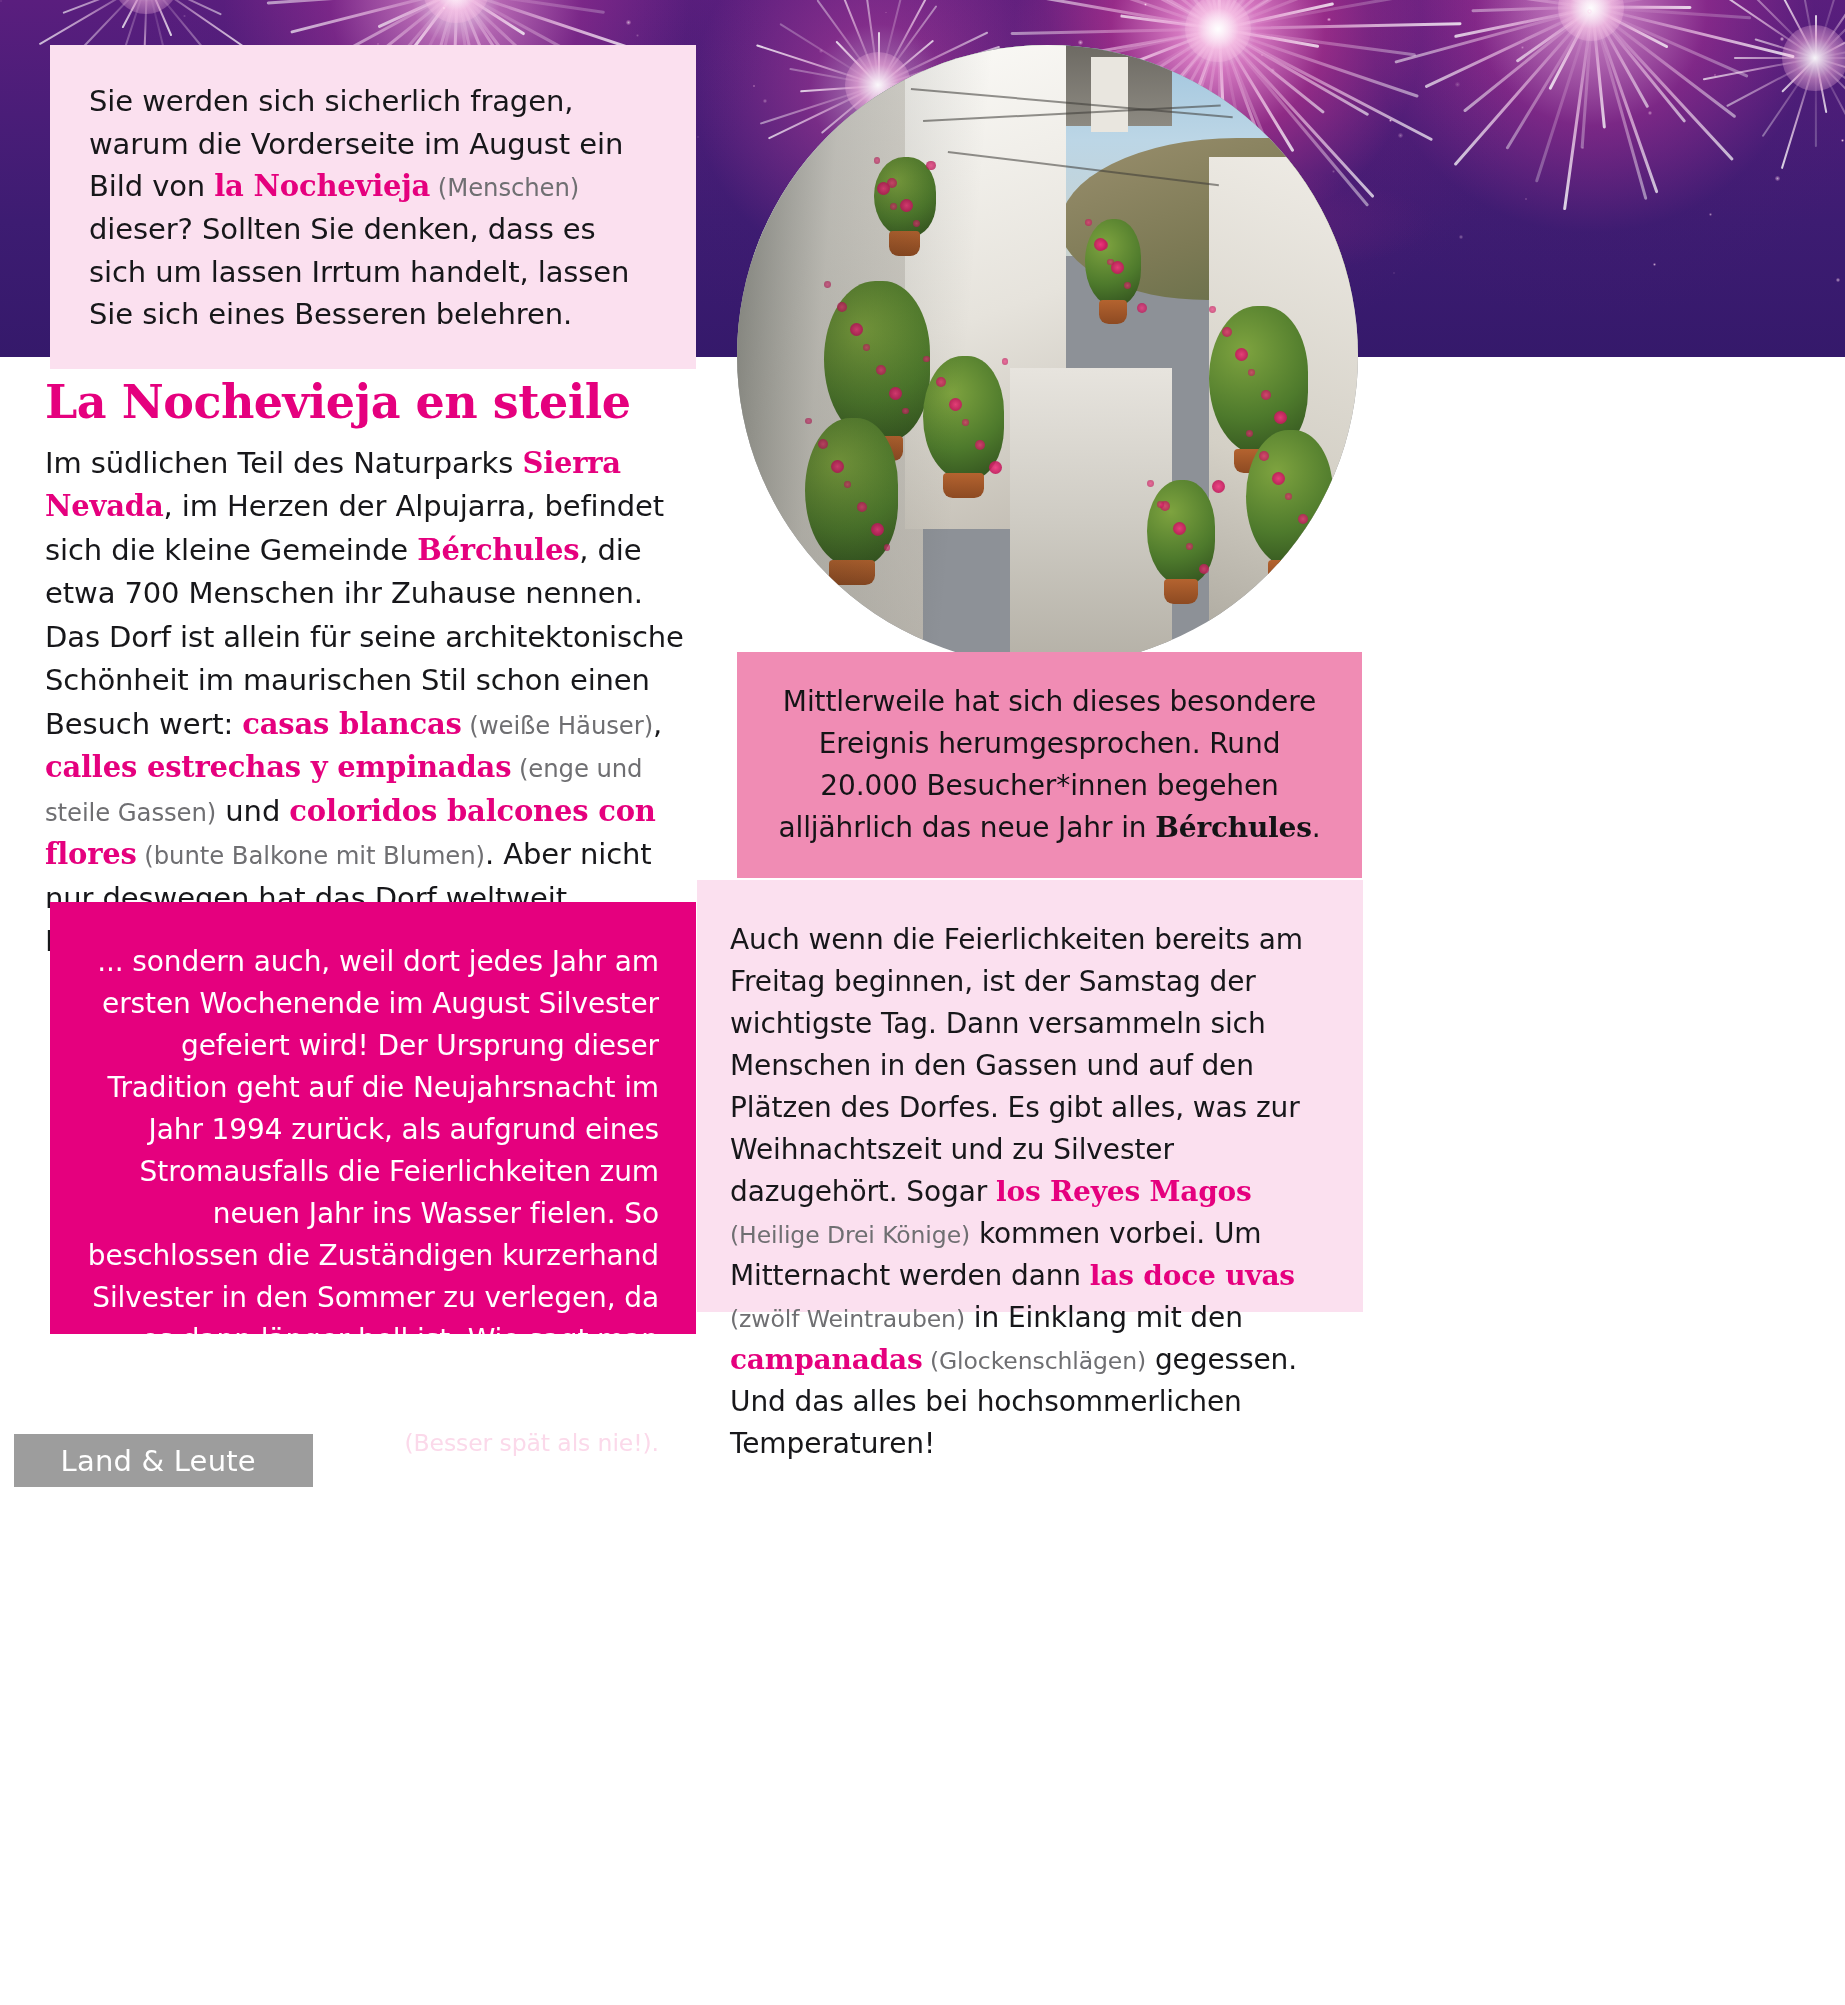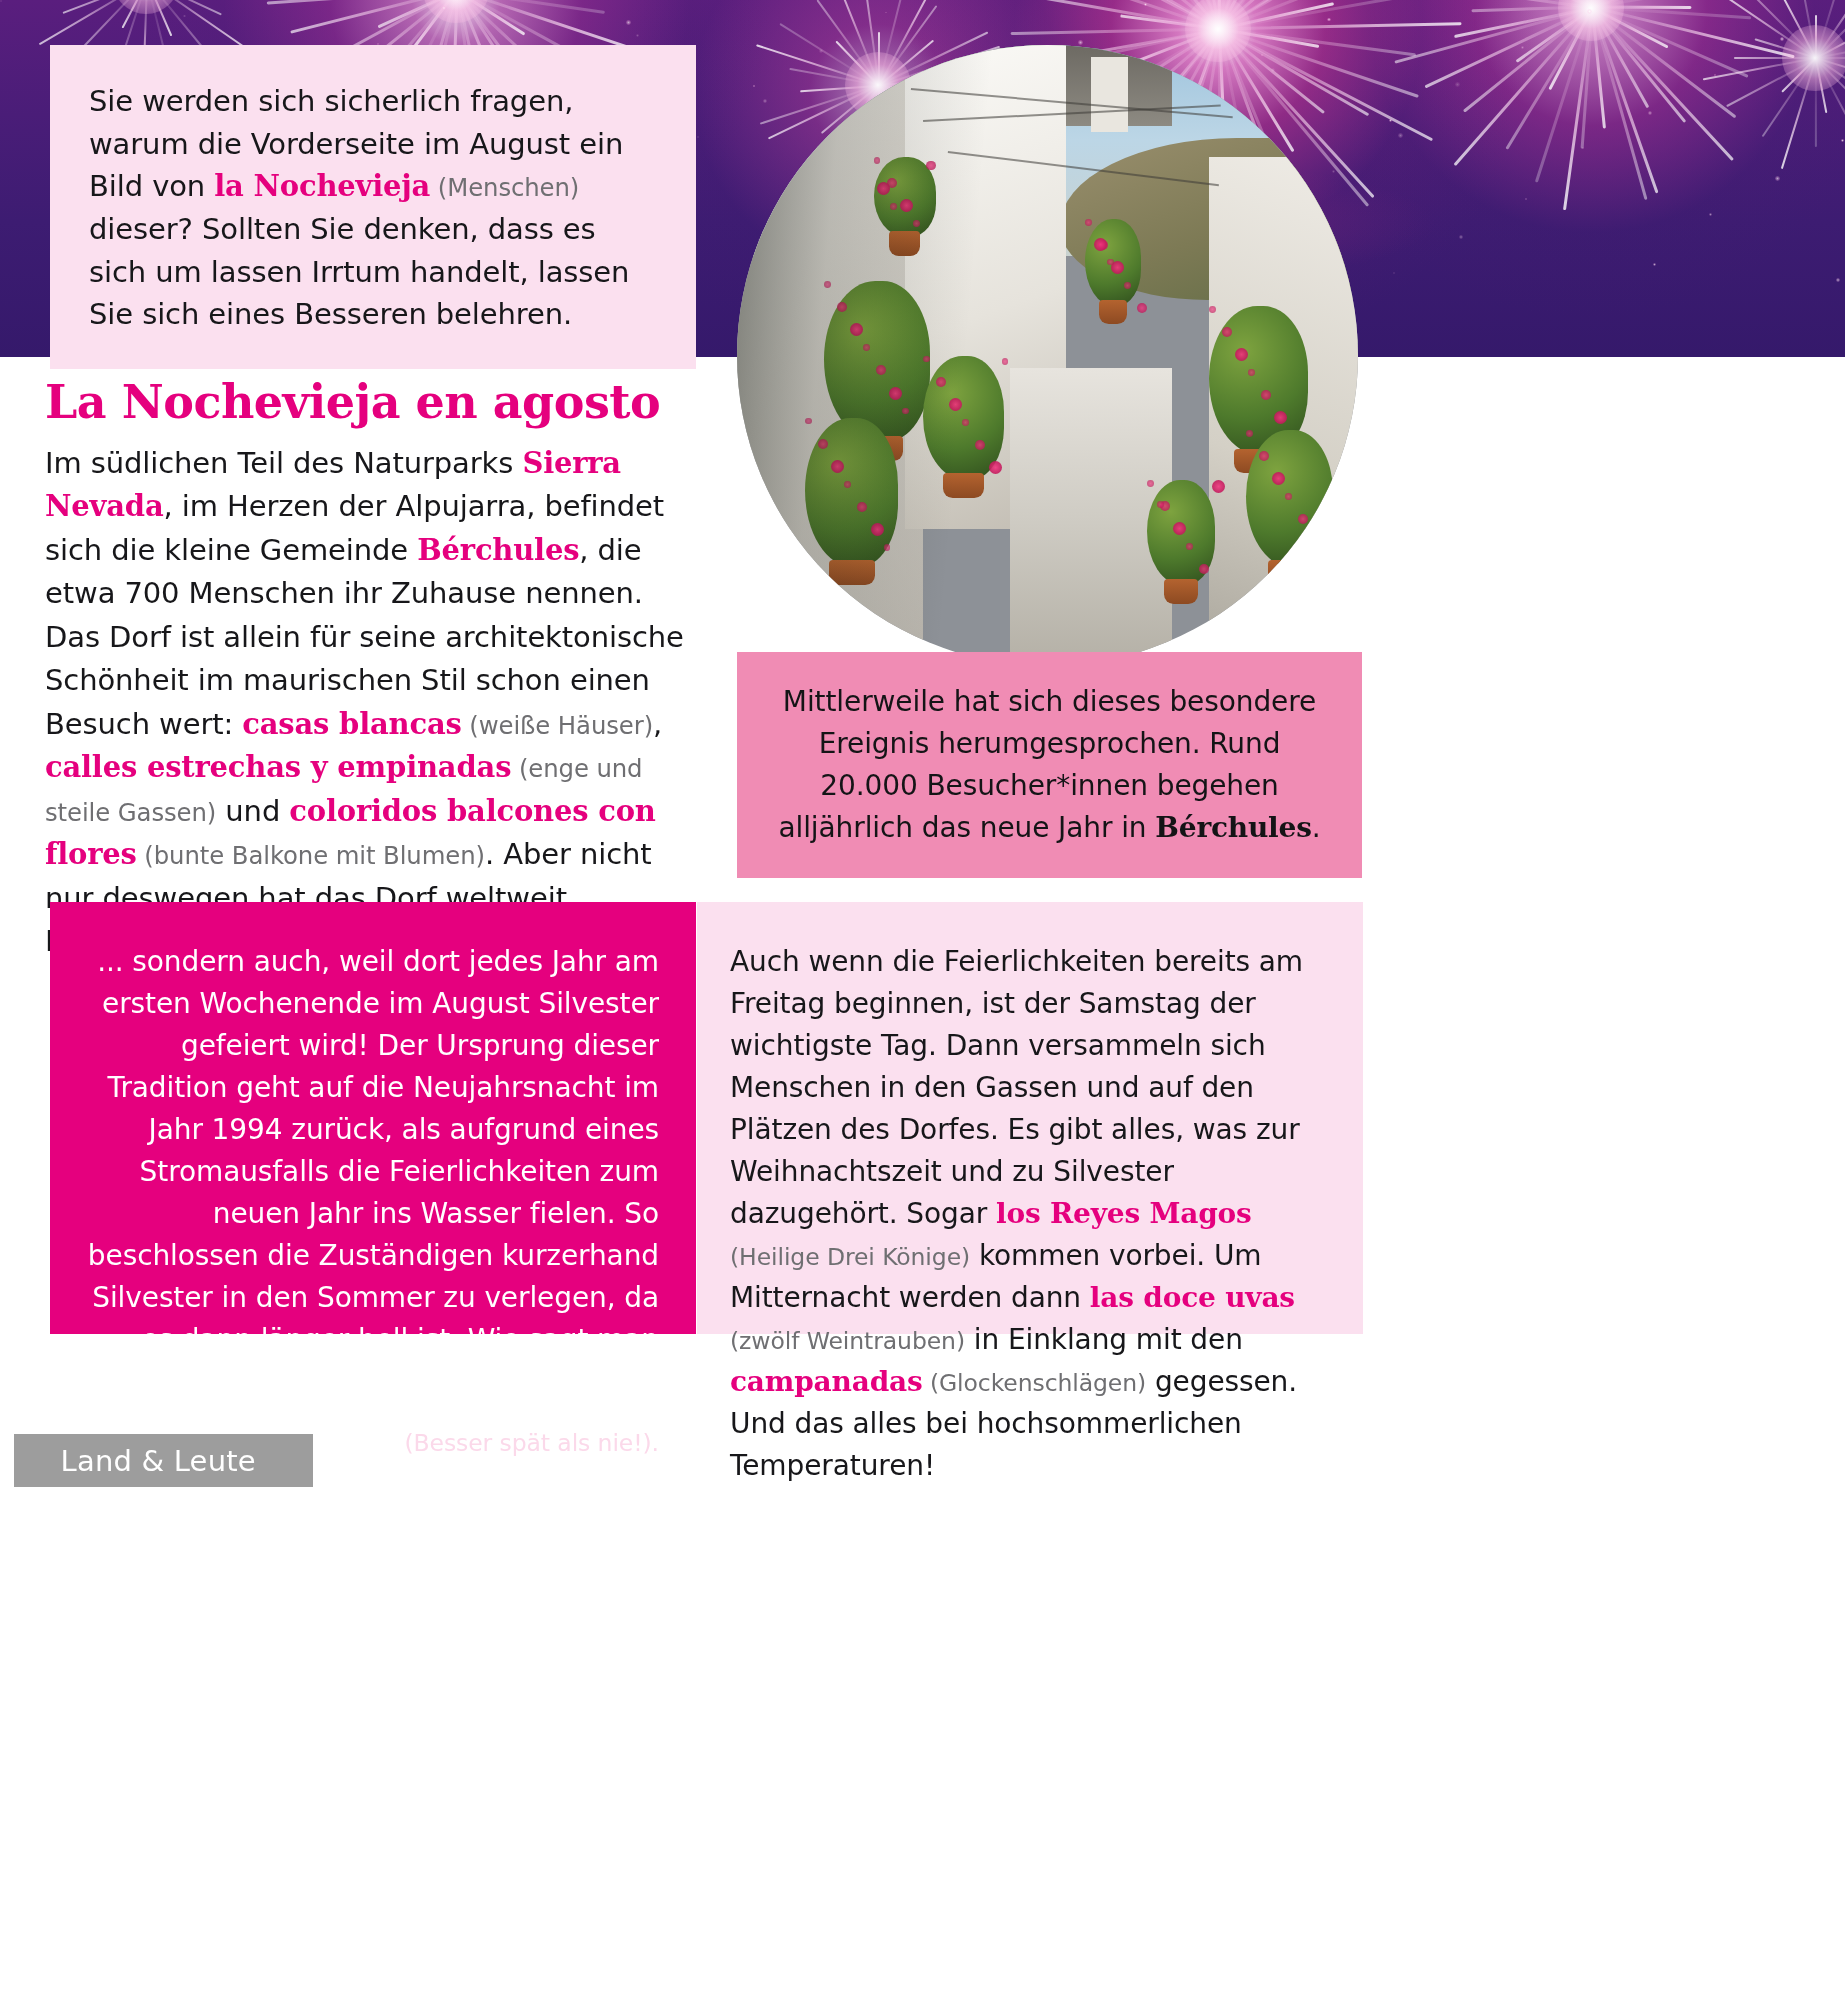--- a/index.html
+++ b/index.html
@@ -159,21 +159,21 @@
   .quote-big{
     font-family:"DejaVu Serif", serif;
     font-weight:700;
     color:#ffffff;
     font-size:1.24em;
     letter-spacing:-0.3px;
   }
 
   
   .box-lightpink{
-    position:absolute;left:697px;top:902px;width:666px;height:432px;
+    position:absolute;left:697px;top:880px;width:666px;height:432px;
     background:#fbe0ef;
     box-sizing:border-box;
     padding:39px 33px 35px 33px;
     font-size:28px;line-height:1.5;color:#17171a;letter-spacing:-0.1px;
   }
 
   
   .footer-tab{
     position:absolute;left:13.6px;top:1434px;width:299px;height:53px;
     background:#9d9d9d;
@@ -546,21 +546,21 @@
       <div class="wire" style="left:34%;top:17%;width:44%;transform:rotate(7deg);"></div>
     </div>
   <div class="shade"></div>
 </div>
 
 <div class="callout-pink">
   <span>Mittlerweile hat sich dieses besondere Ereignis herumgesprochen. Rund 20.000 Besucher*innen begehen alljährlich das neue Jahr in </span><span class="es" style="color:#141416">Bérchules</span><span>.</span>
 </div>
 
 <div class="article">
-  <h1>La Nochevieja en agosto</h1>
+  <h1>La Nochevieja en steile</h1>
   <div class="body">
     <span>Im südlichen Teil des Naturparks </span><span class="es">Sierra Nevada</span><span>, im Herzen der Alpujarra, befindet sich die kleine Gemeinde </span><span class="es">Bérchules</span><span>, die etwa 700 Menschen ihr Zuhause nennen. Das Dorf ist allein für seine architektonische Schönheit im maurischen Stil schon einen Besuch wert: </span><span class="es">casas blancas</span><span class="gloss"> (weiße Häuser)</span><span>, </span><span class="es">calles estrechas y empinadas</span><span class="gloss"> (enge und steile Gassen)</span><span> und </span><span class="es">coloridos balcones con flores</span><span class="gloss"> (bunte Balkone mit Blumen)</span><span>. Aber nicht nur deswegen hat das Dorf weltweit Bekanntheit erlangt, ...</span>
   </div>
 </div>
 
 <div class="box-magenta">
   <span>... sondern auch, weil dort jedes Jahr am ersten Wochenende im August Silvester gefeiert wird! Der Ursprung dieser Tradition geht auf die Neujahrsnacht im Jahr 1994 zurück, als aufgrund eines Stromausfalls die Feierlichkeiten zum neuen Jahr ins Wasser fielen. So beschlossen die Zuständigen kurzerhand Silvester in den Sommer zu verlegen, da es dann länger hell ist. Wie sagt man doch so schön: </span><span class="quote-big">¡Más vale tarde que nunca!</span><span class="gloss-w"> (Besser spät als nie!).</span>
 </div>
 
 <div class="box-lightpink">

